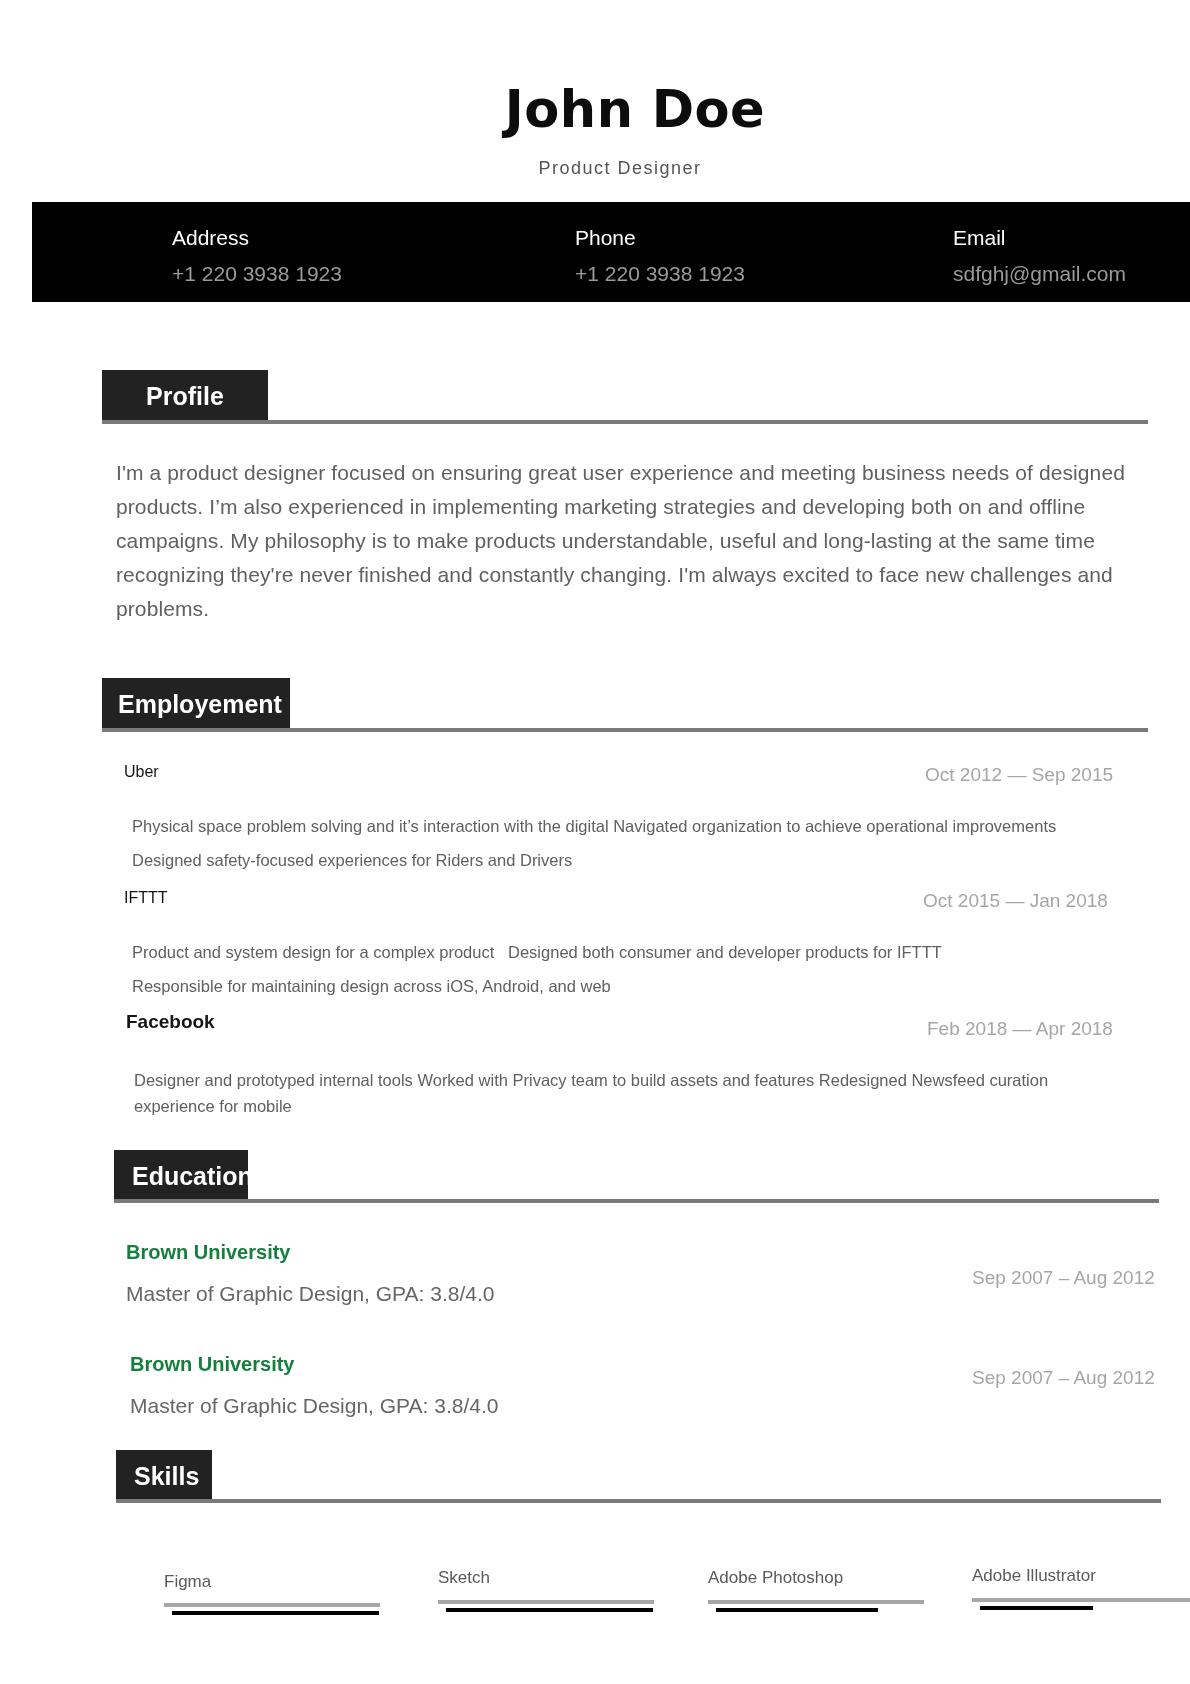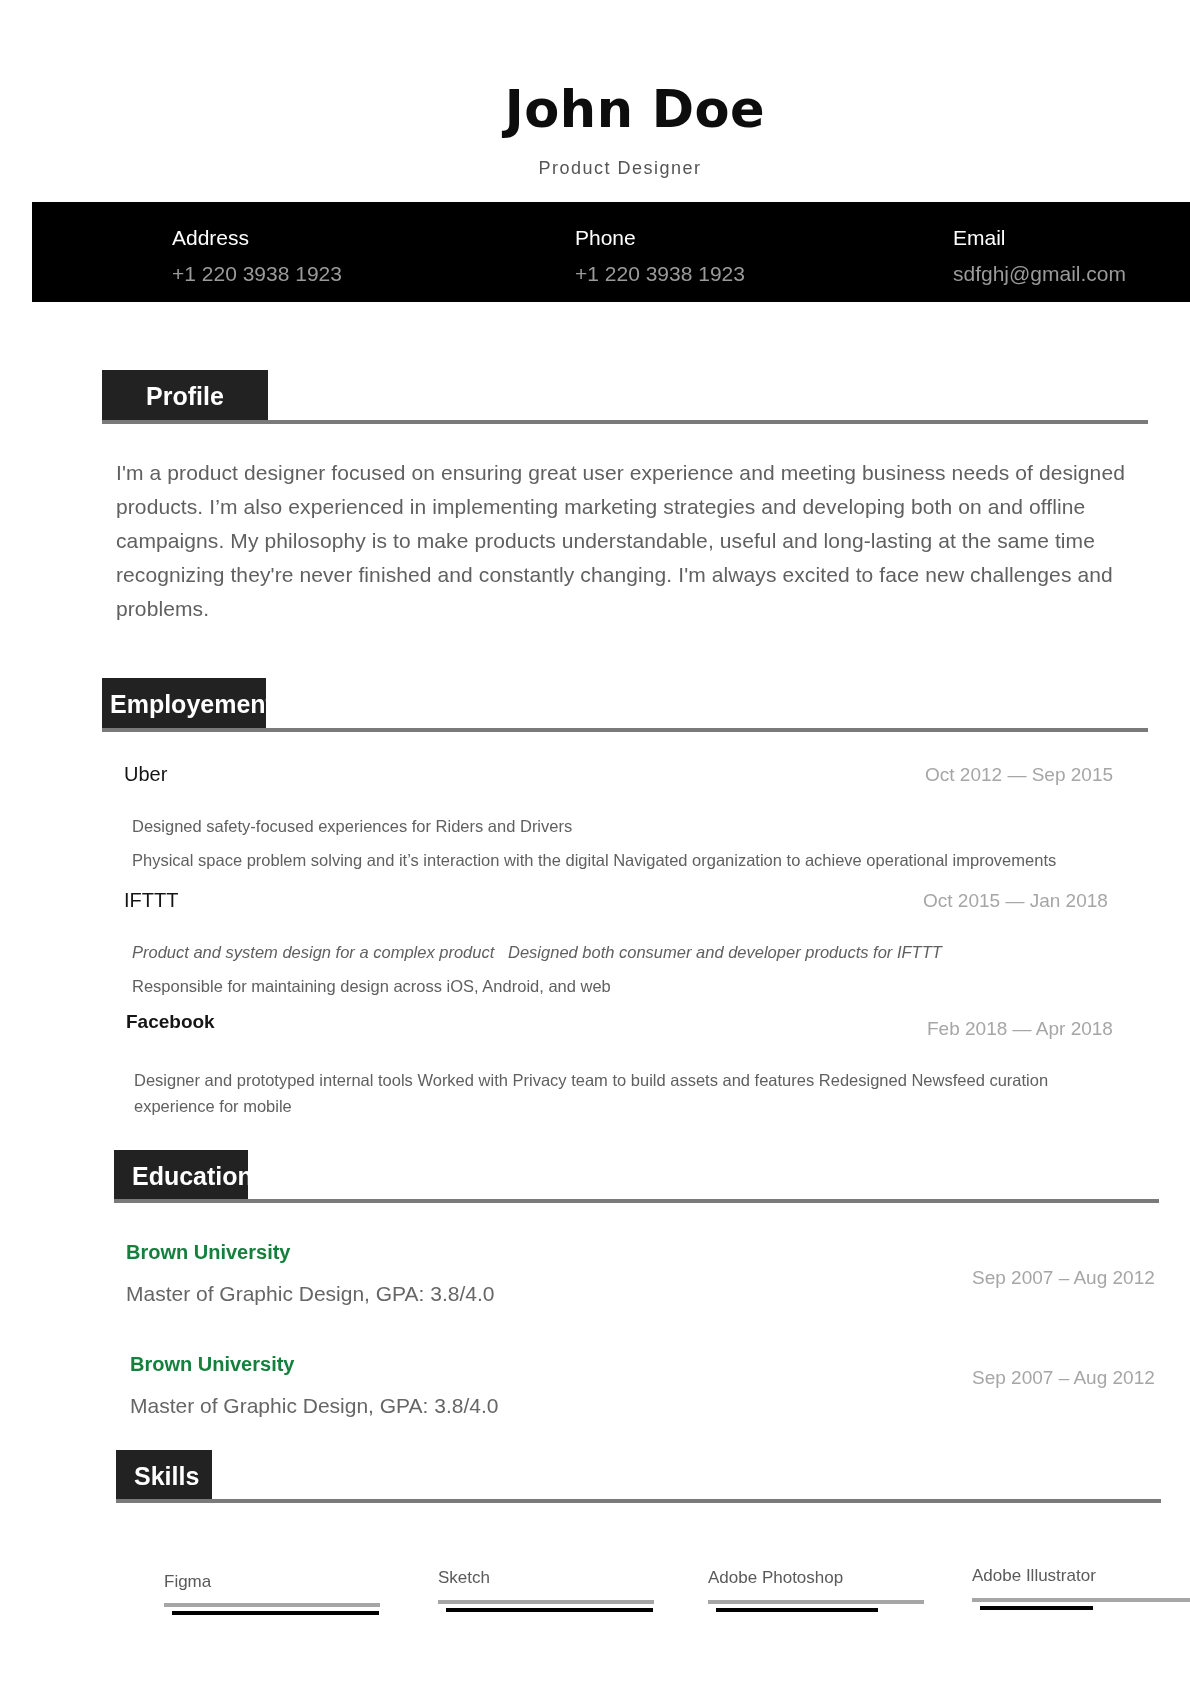--- a/index.html
+++ b/index.html
@@ -36,21 +36,21 @@
       font-family: "Liberation Sans", sans-serif;
     }
     .sec-line { position: absolute; height: 4px; background: #7a7a7a; }
 
     .profile-text {
       position: absolute; left: 84px; top: 424px; width: 1060px;
       font-size: 21px; line-height: 34px; color: #606060;
       white-space: normal; letter-spacing: 0.1px;
     }
 
-    .job-name { font-size: 20px; color: #151515; font-weight: 400; }
+    .job-name { font-size: 16px; color: #151515; font-weight: 400; }
     .job-name.bold { font-weight: 700; font-size: 19px; }
     .date { font-size: 19px; color: #a6a6a6; }
     .desc { font-size: 16.5px; color: #606060; line-height: 26px; white-space: normal; width: 990px; }
 
     .edu-school { font-size: 20px; font-weight: 700; color: #15803d; }
     .edu-degree { font-size: 21px; color: #666666; }
 
     .skill-label { font-size: 17px; color: #5a5a5a; }
     .skill-bar { position: absolute; height: 4px; background: #a6a6a6; }
     .skill-fill { position: absolute; left: 0; top: 0; height: 4px; background: #000; }
@@ -74,36 +74,36 @@
     <div class="abs contact-value" style="left:913px; top:52px;">sdfghj@gmail.com</div>
   </div>
   <div style="position:absolute; left:1190px; top:170px;"></div>
 
   <div class="sec-box" style="left:70px; top:338px; width:166px; height:52px; justify-content:center;">
     <span>Profile</span>
   </div>
   <div class="sec-line" style="left:70px; top:388px; width:1046px;"></div>
   <div class="profile-text">I'm a product designer focused on ensuring great user experience and meeting business needs of designed products. I’m also experienced in implementing marketing strategies and developing both on and offline campaigns. My philosophy is to make products understandable, useful and long-lasting at the same time recognizing they're never finished and constantly changing. I'm always excited to face new challenges and problems.</div>
 
-  <div class="sec-box" style="left:70px; top:646px; width:164px; height:52px; padding-left:0;text-align:right;">
+  <div class="sec-box" style="left:70px; top:646px; width:188px; height:52px; padding-left:8px;text-align:right;">
     <span>Employement</span>
   </div>
   <div class="sec-line" style="left:70px; top:696px; width:1046px;"></div>
 
   <div class="abs job-name" style="left:92px; top:731px;">Uber</div>
   <div class="abs date" style="left:893px; top:732px;">Oct 2012 — Sep 2015</div>
   <div class="abs desc" style="left:92px; top:773px;">
+    <div>Physical space problem solving and it’s interaction with the digital Navigated organization to achieve operational improvements</div>
     <div>Designed safety-focused experiences for Riders and Drivers</div>
-    <div>Physical space problem solving and it’s interaction with the digital Navigated organization to achieve operational improvements</div>
   </div>
 
   <div class="abs job-name" style="left:92px; top:857px;">IFTTT</div>
   <div class="abs date" style="left:891px; top:858px;">Oct 2015 — Jan 2018</div>
   <div class="abs desc" style="left:92px; top:899px;">
-    <div style="white-space:pre;font-style:italic;">Product and system design for a complex product   Designed both consumer and developer products for IFTTT</div>
+    <div style="white-space:pre;">Product and system design for a complex product   Designed both consumer and developer products for IFTTT</div>
     <div>Responsible for maintaining design across iOS, Android, and web</div>
   </div>
 
   <div class="abs job-name bold" style="left:94px; top:979px;">Facebook</div>
   <div class="abs date" style="left:895px; top:986px;">Feb 2018 — Apr 2018</div>
   <div class="abs desc" style="left:94px; top:1027px; width:980px;">
     <div>Designer and prototyped internal tools Worked with Privacy team to build assets and features Redesigned Newsfeed curation experience for mobile</div>
   </div>
 
   <div class="sec-box" style="left:82px; top:1118px; width:134px; height:52px; padding-left:10px;">

